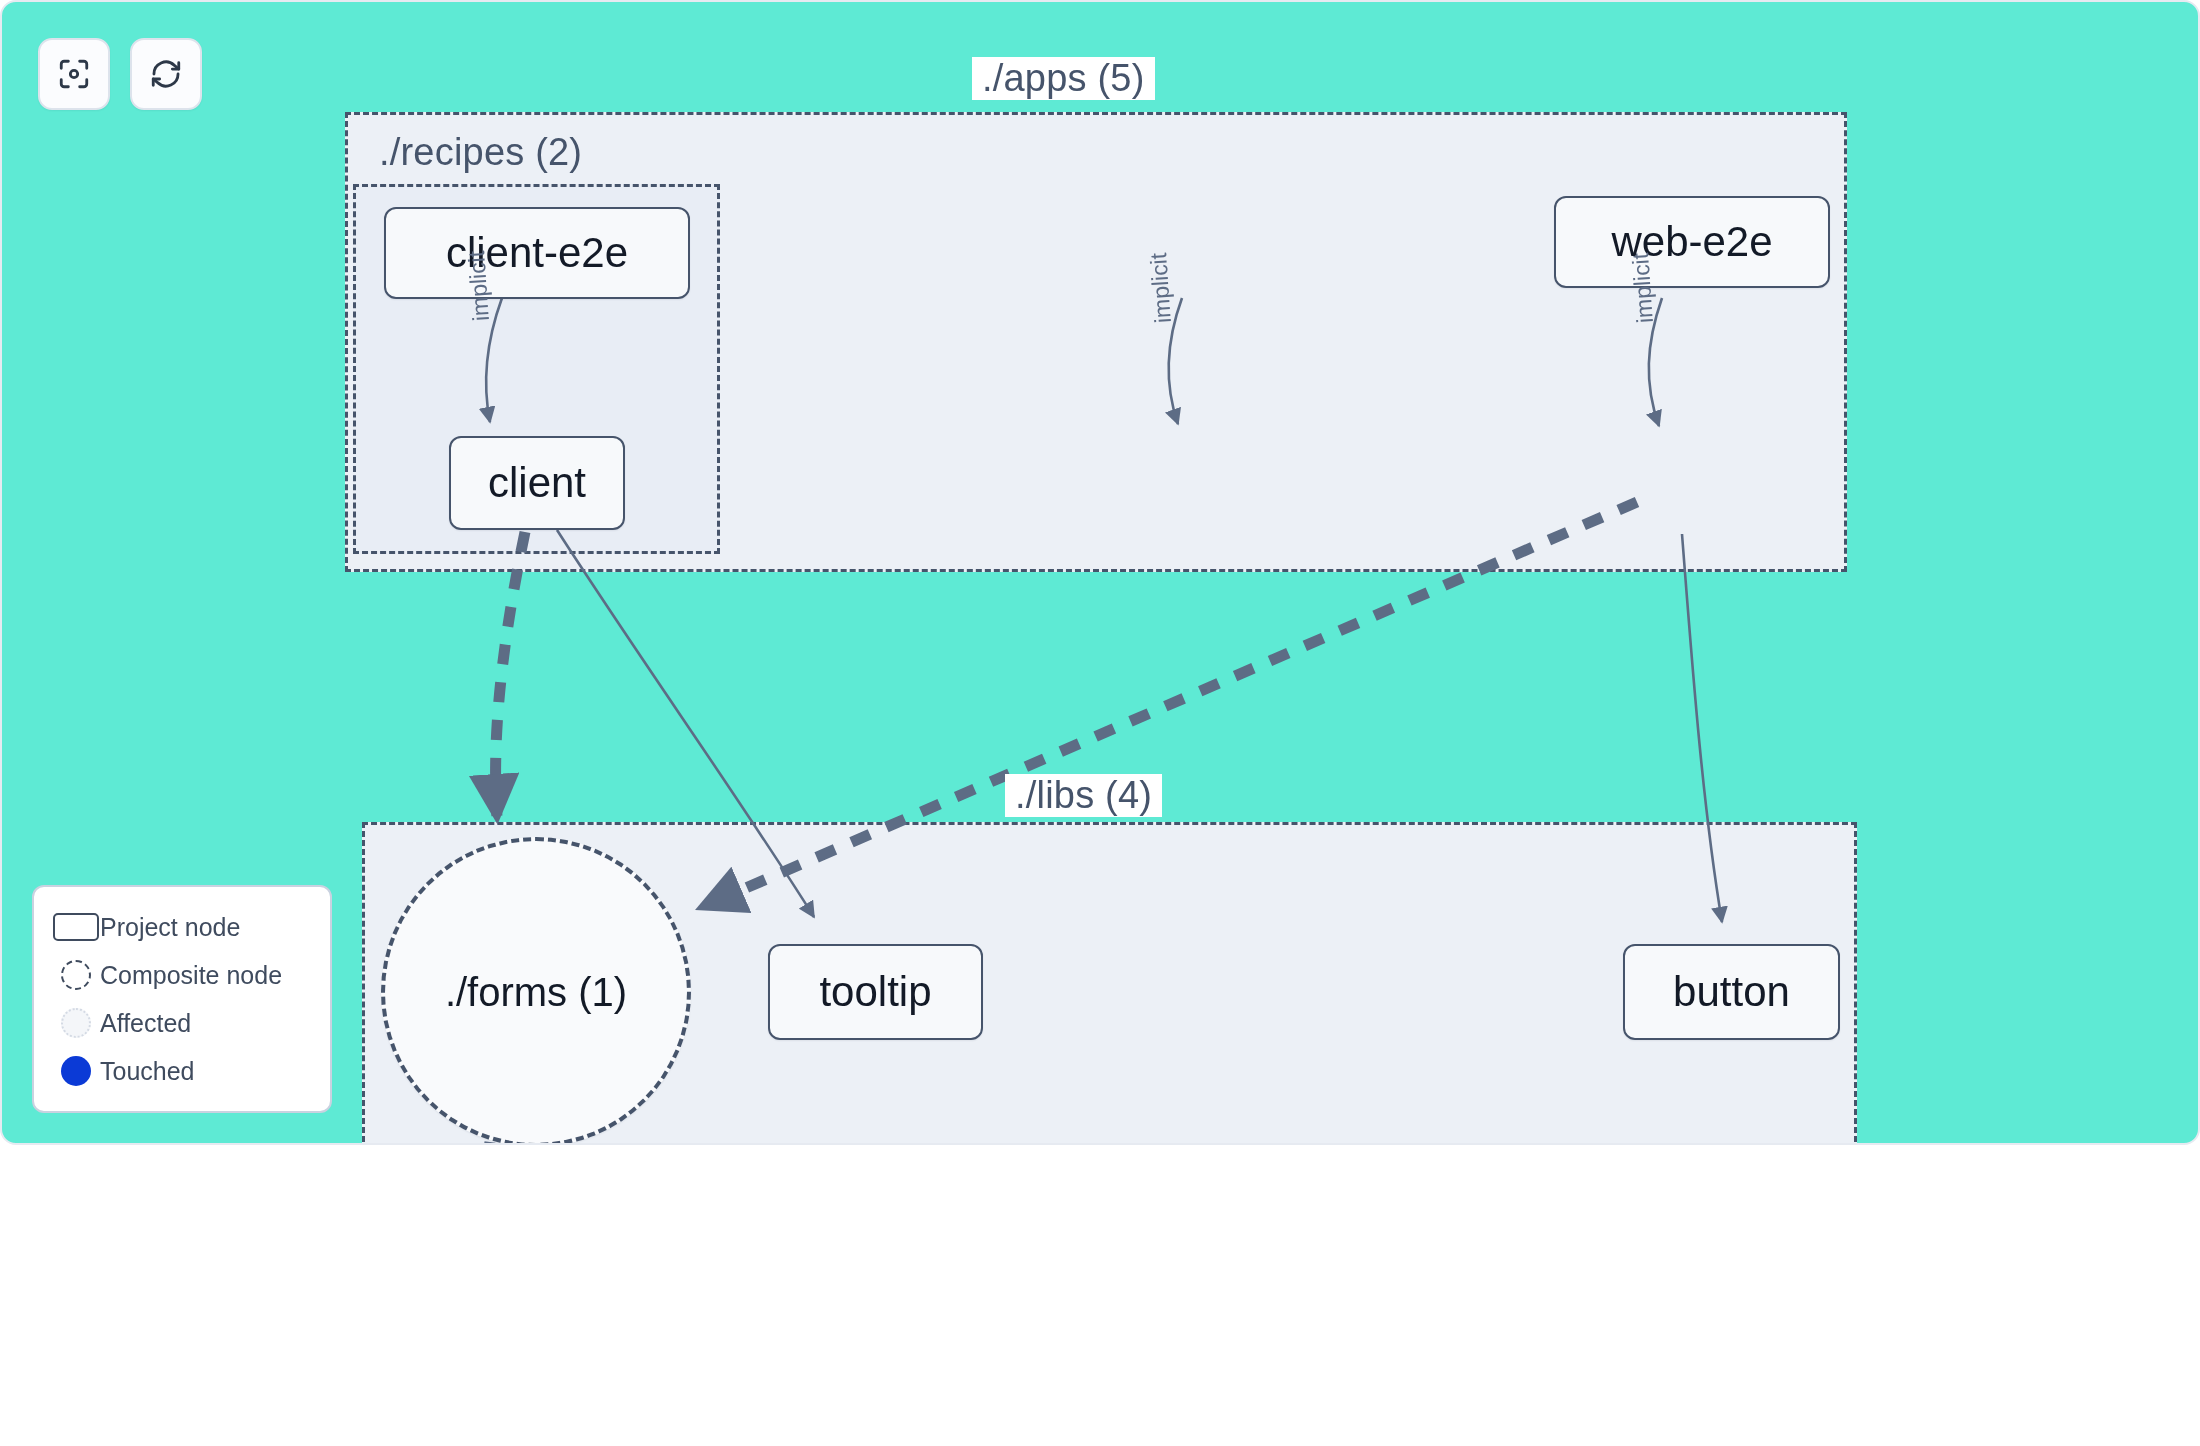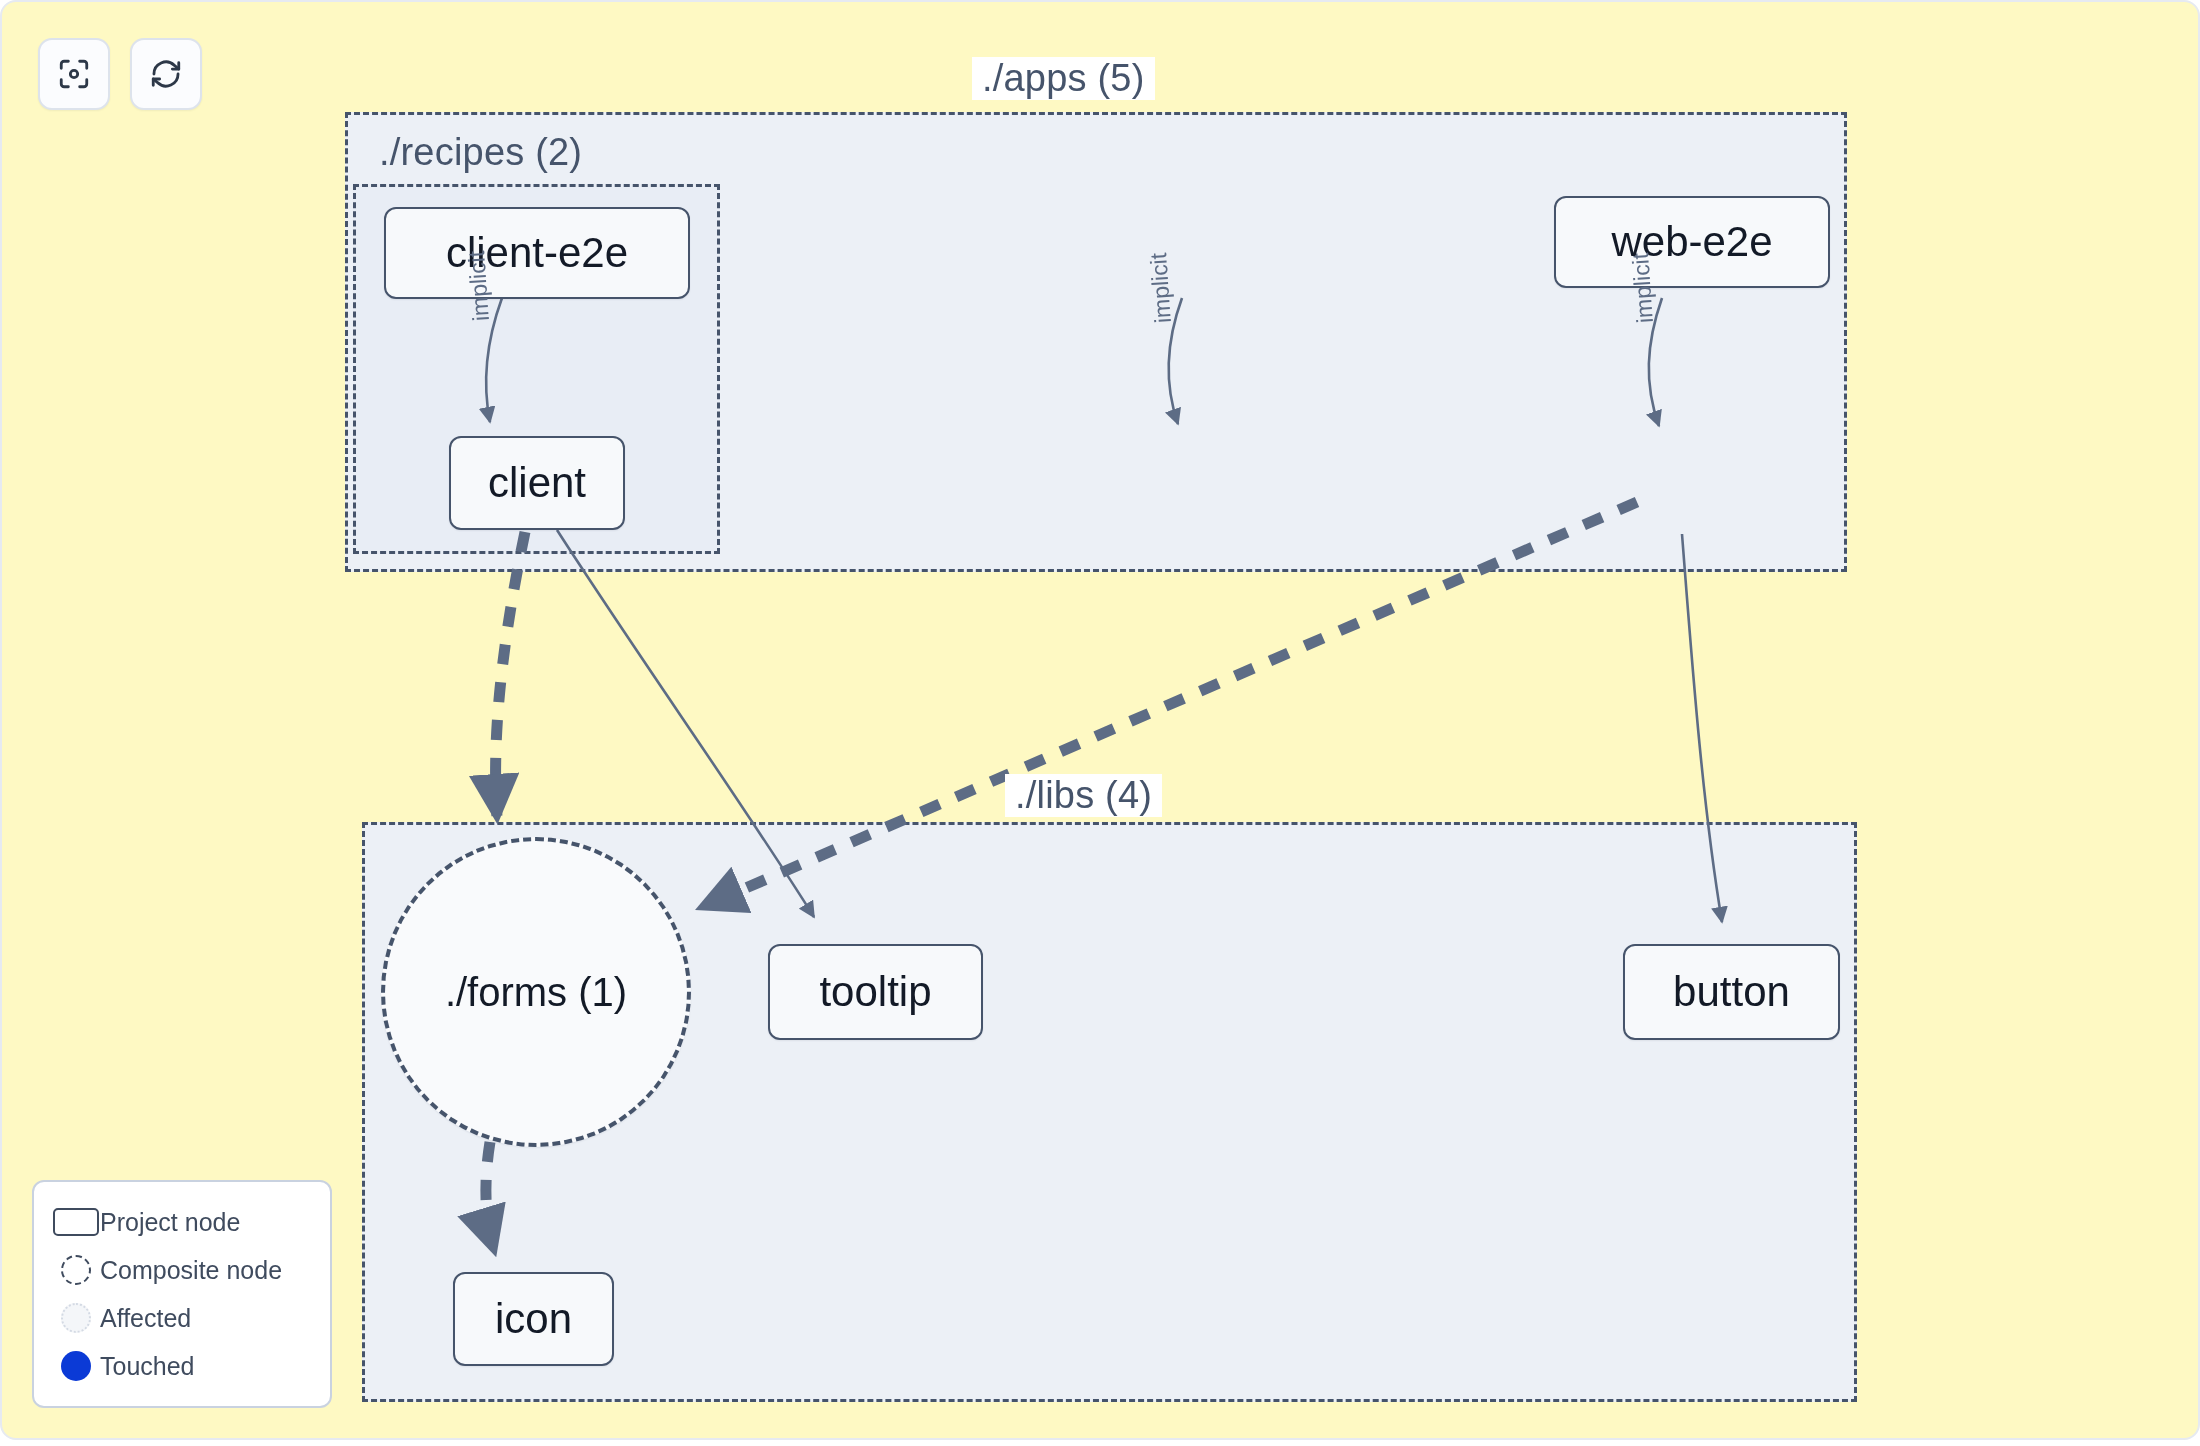--- a/index.html
+++ b/index.html
@@ -6,22 +6,22 @@
   * { box-sizing: border-box; }
   html, body {
     margin: 0; padding: 0;
     width: 2200px; height: 1446px;
     background: #ffffff;
     font-family: "Liberation Sans", sans-serif;
     overflow: hidden;
   }
   #app {
     position: relative;
-    width: 2200px; height: 1440px;
-    background: #fef9c3;
+    width: 2200px; height: 1145px;
+    background: #5eead4;
     border: 2px solid #e6eaf1;
     border-radius: 16px;
     overflow: hidden;
   }
 
   
   .toolbar {
     position: absolute;
     top: 36px; left: 36px;
     display: flex; gap: 20px;

